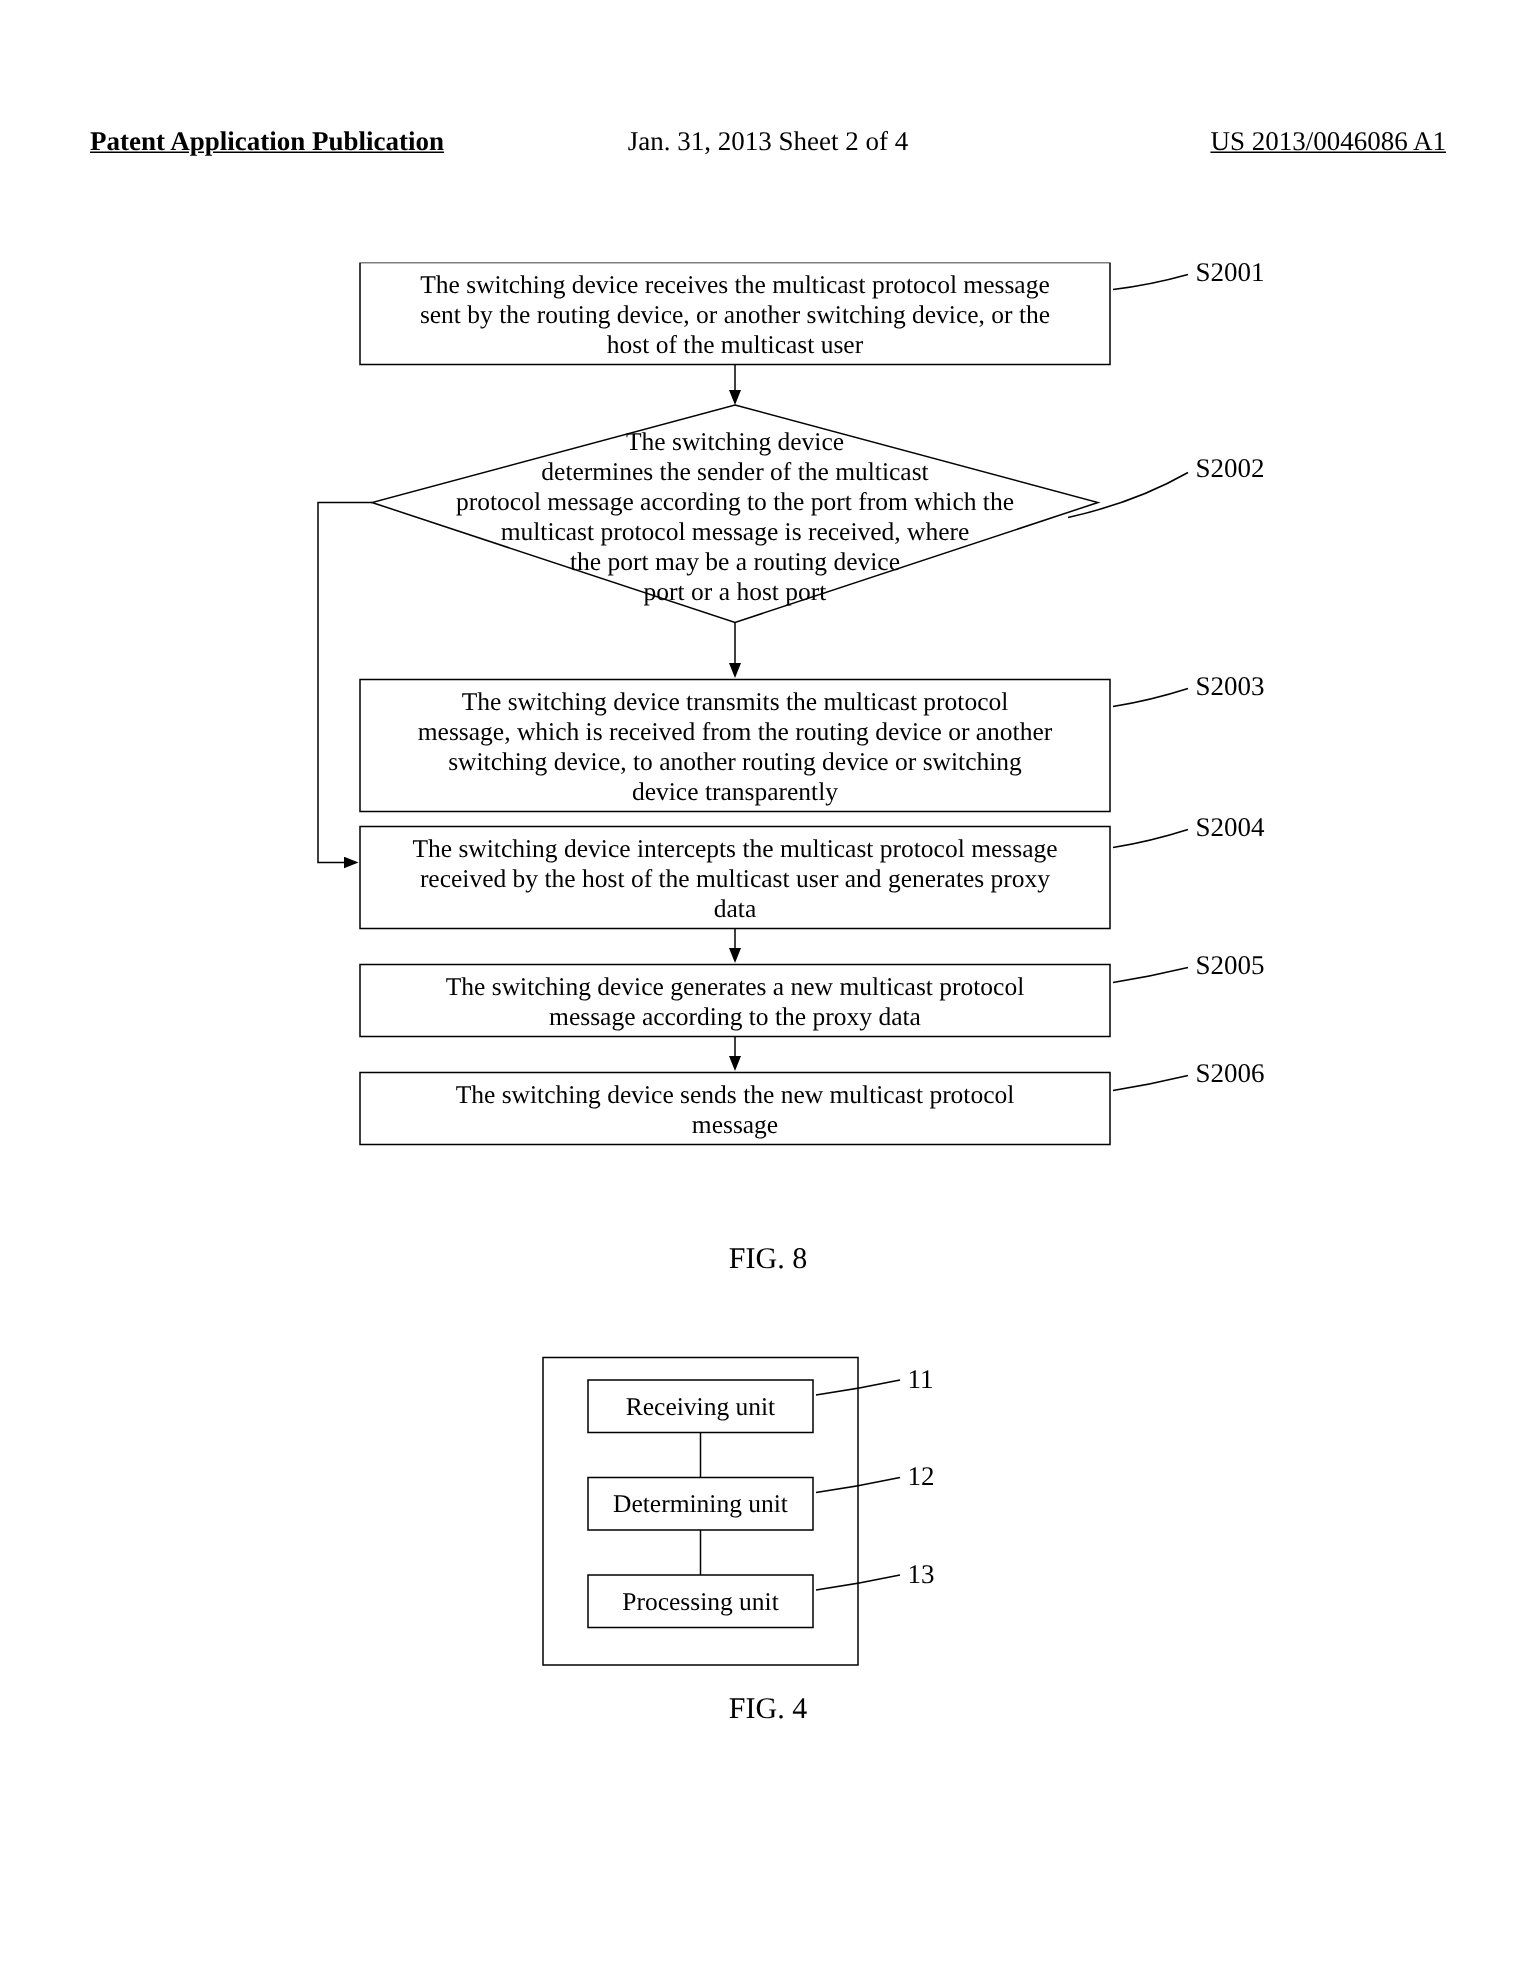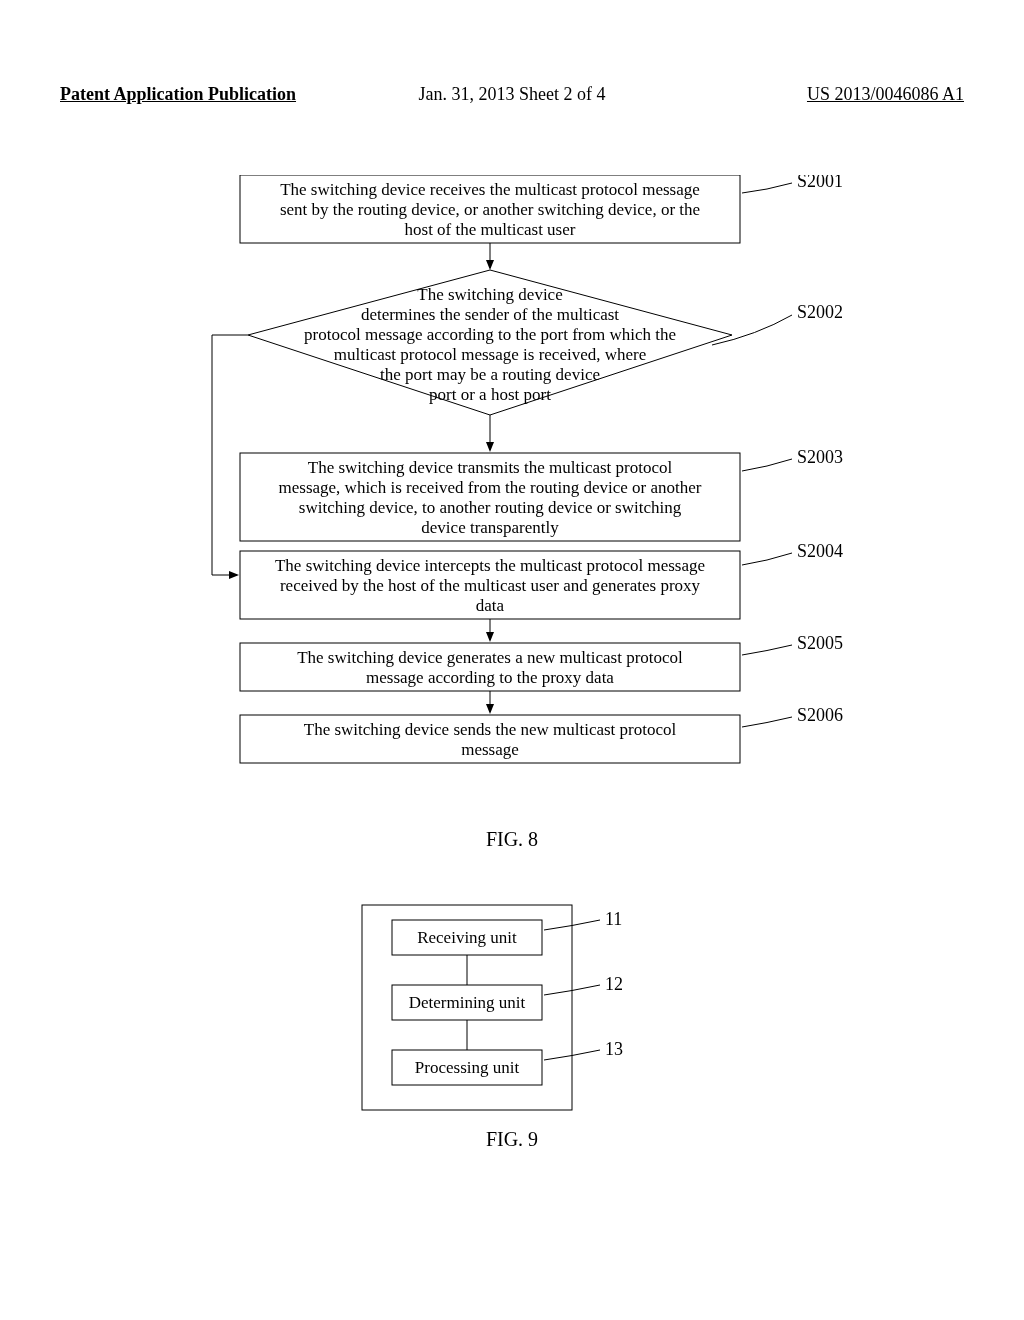--- a/index.html
+++ b/index.html
@@ -177,15 +177,15 @@
     <line x1="115" y1="120" x2="115" y2="150" stroke="#000" stroke-width="1"></line>
 
     <g>
       <rect x="40" y="150" width="150" height="35" fill="none" stroke="#000" stroke-width="1"></rect>
       <text class="svg-text" x="115" y="173" text-anchor="middle">Processing unit</text>
       <path d="M 192 160 Q 220 156 248 150" fill="none" stroke="#000" stroke-width="1"></path>
       <text class="svg-label" x="253" y="155">13</text>
     </g>
   </svg>
 
-  <div class="fig-label fig4-label">FIG. 9</div>
+  <div class="fig-label fig4-label">FIG. 4</div>
 
 </div>
 
 </body></html>

